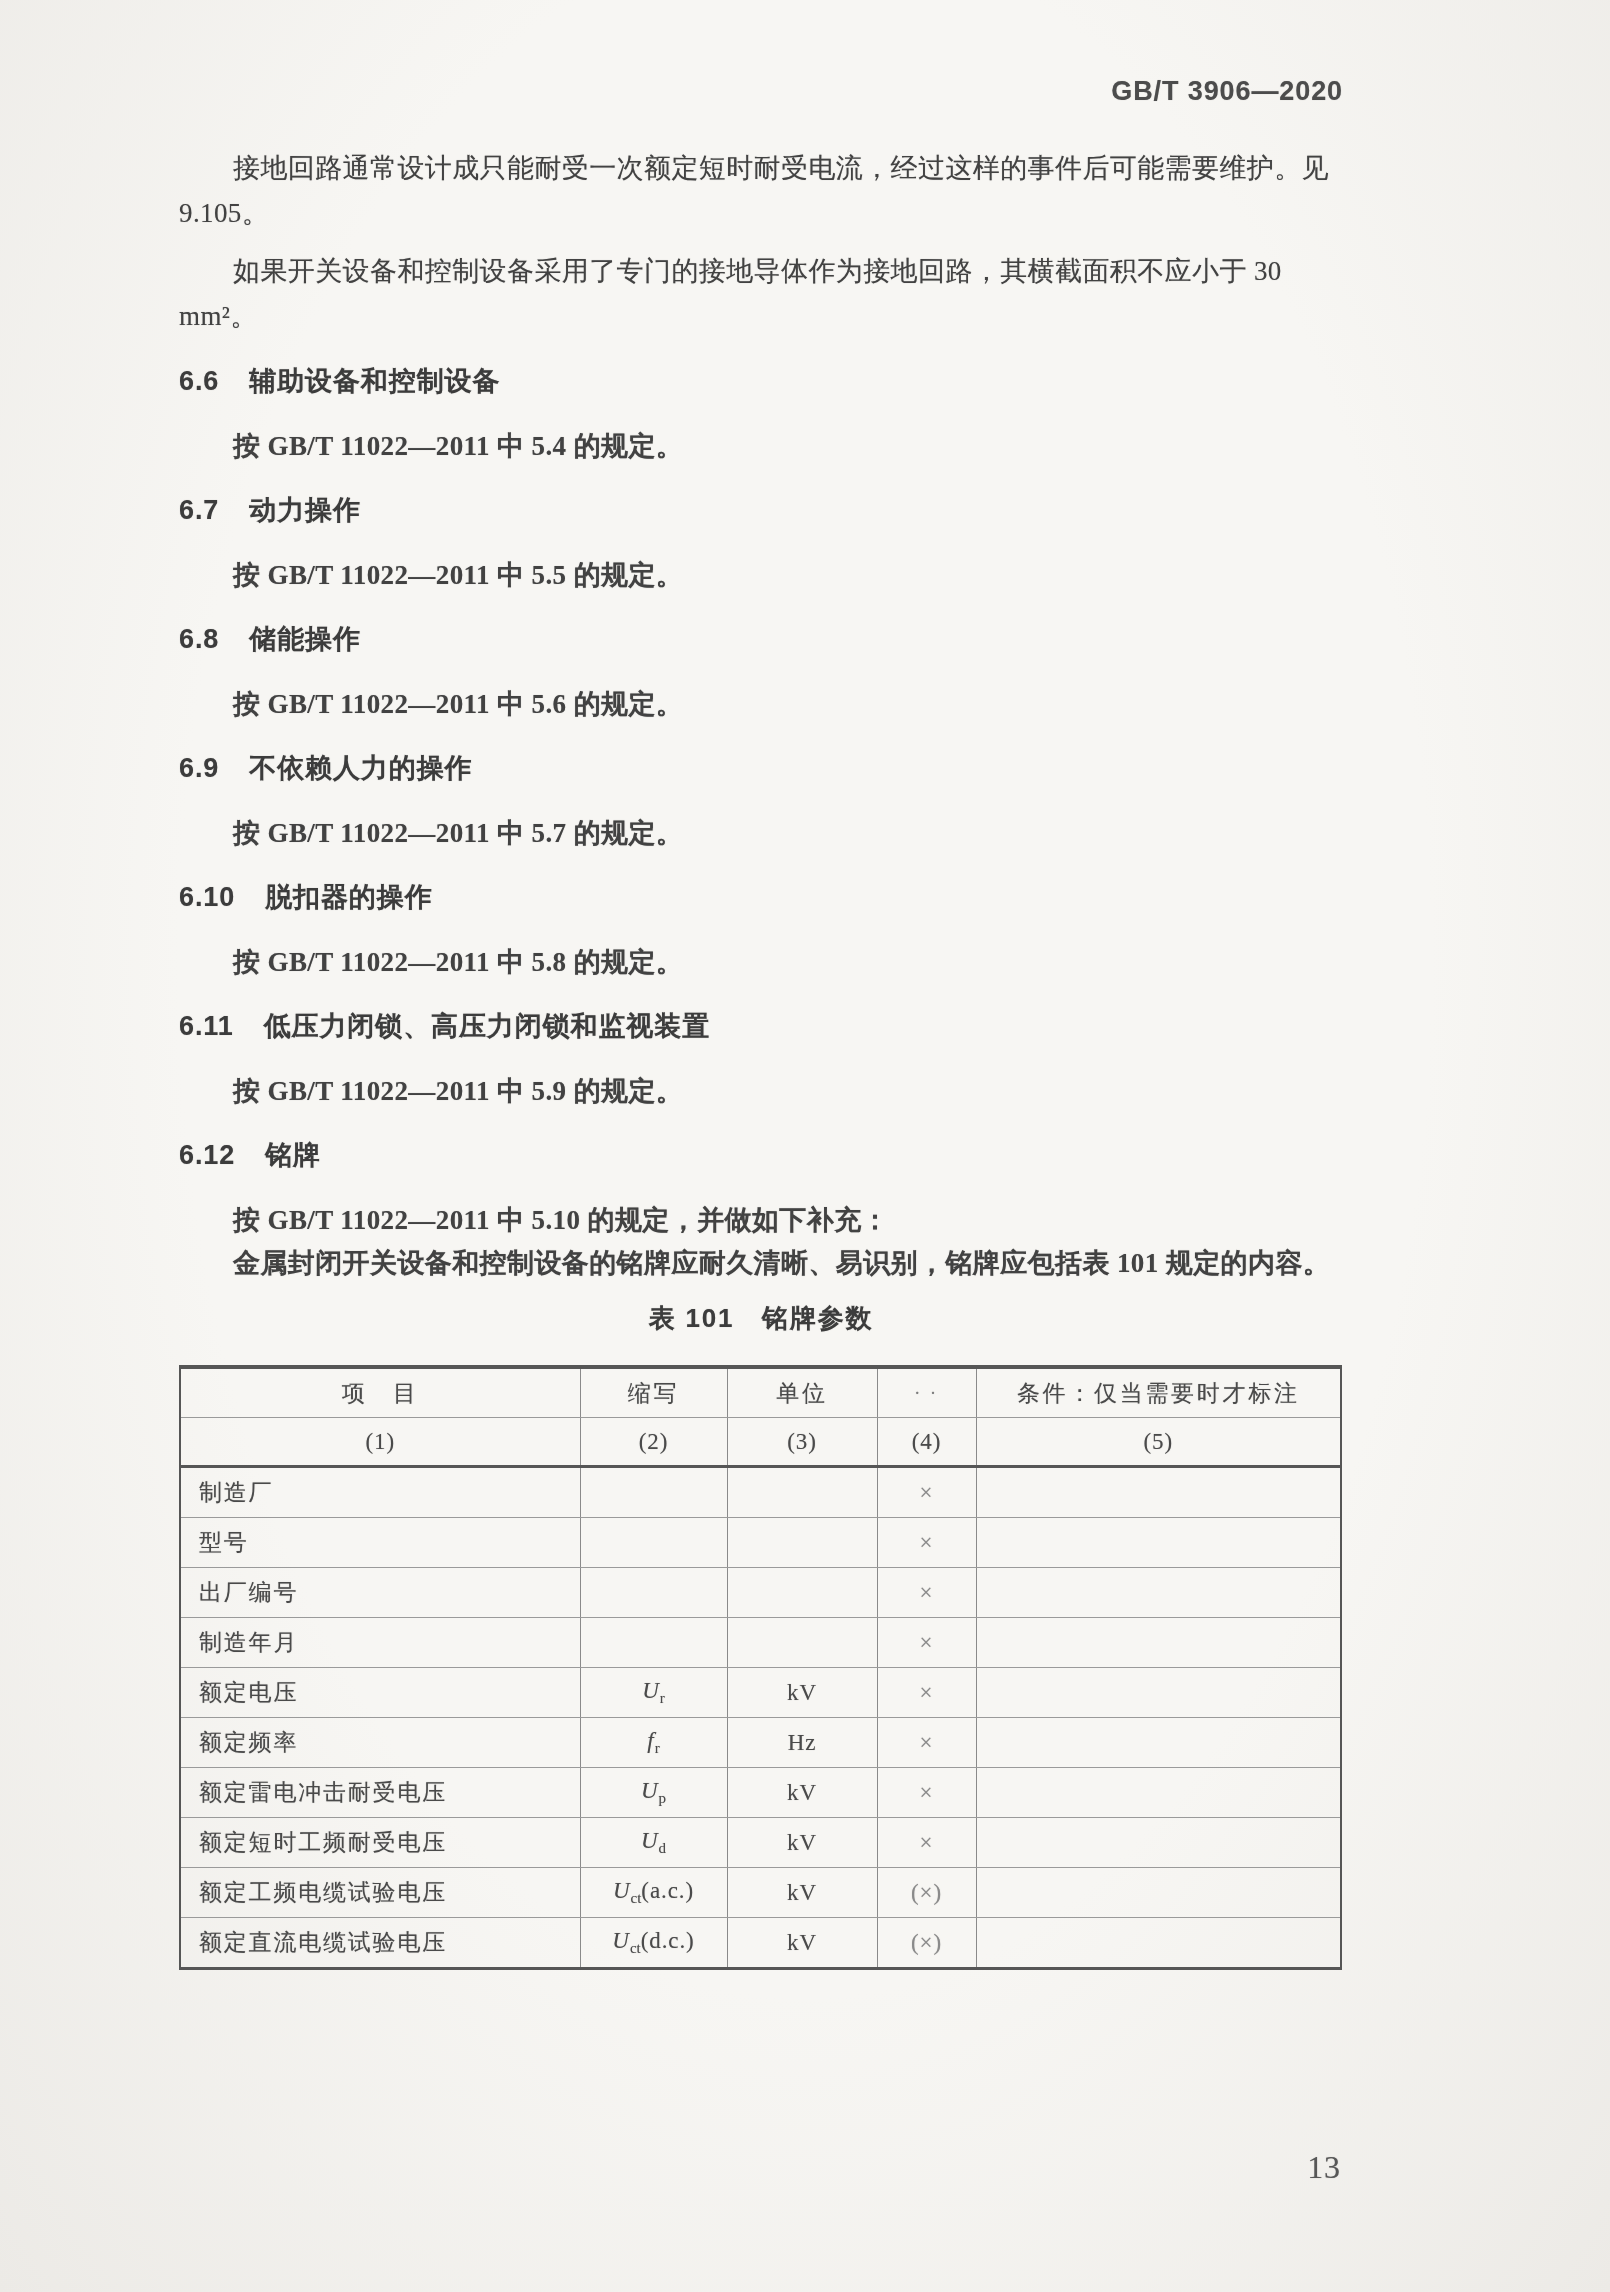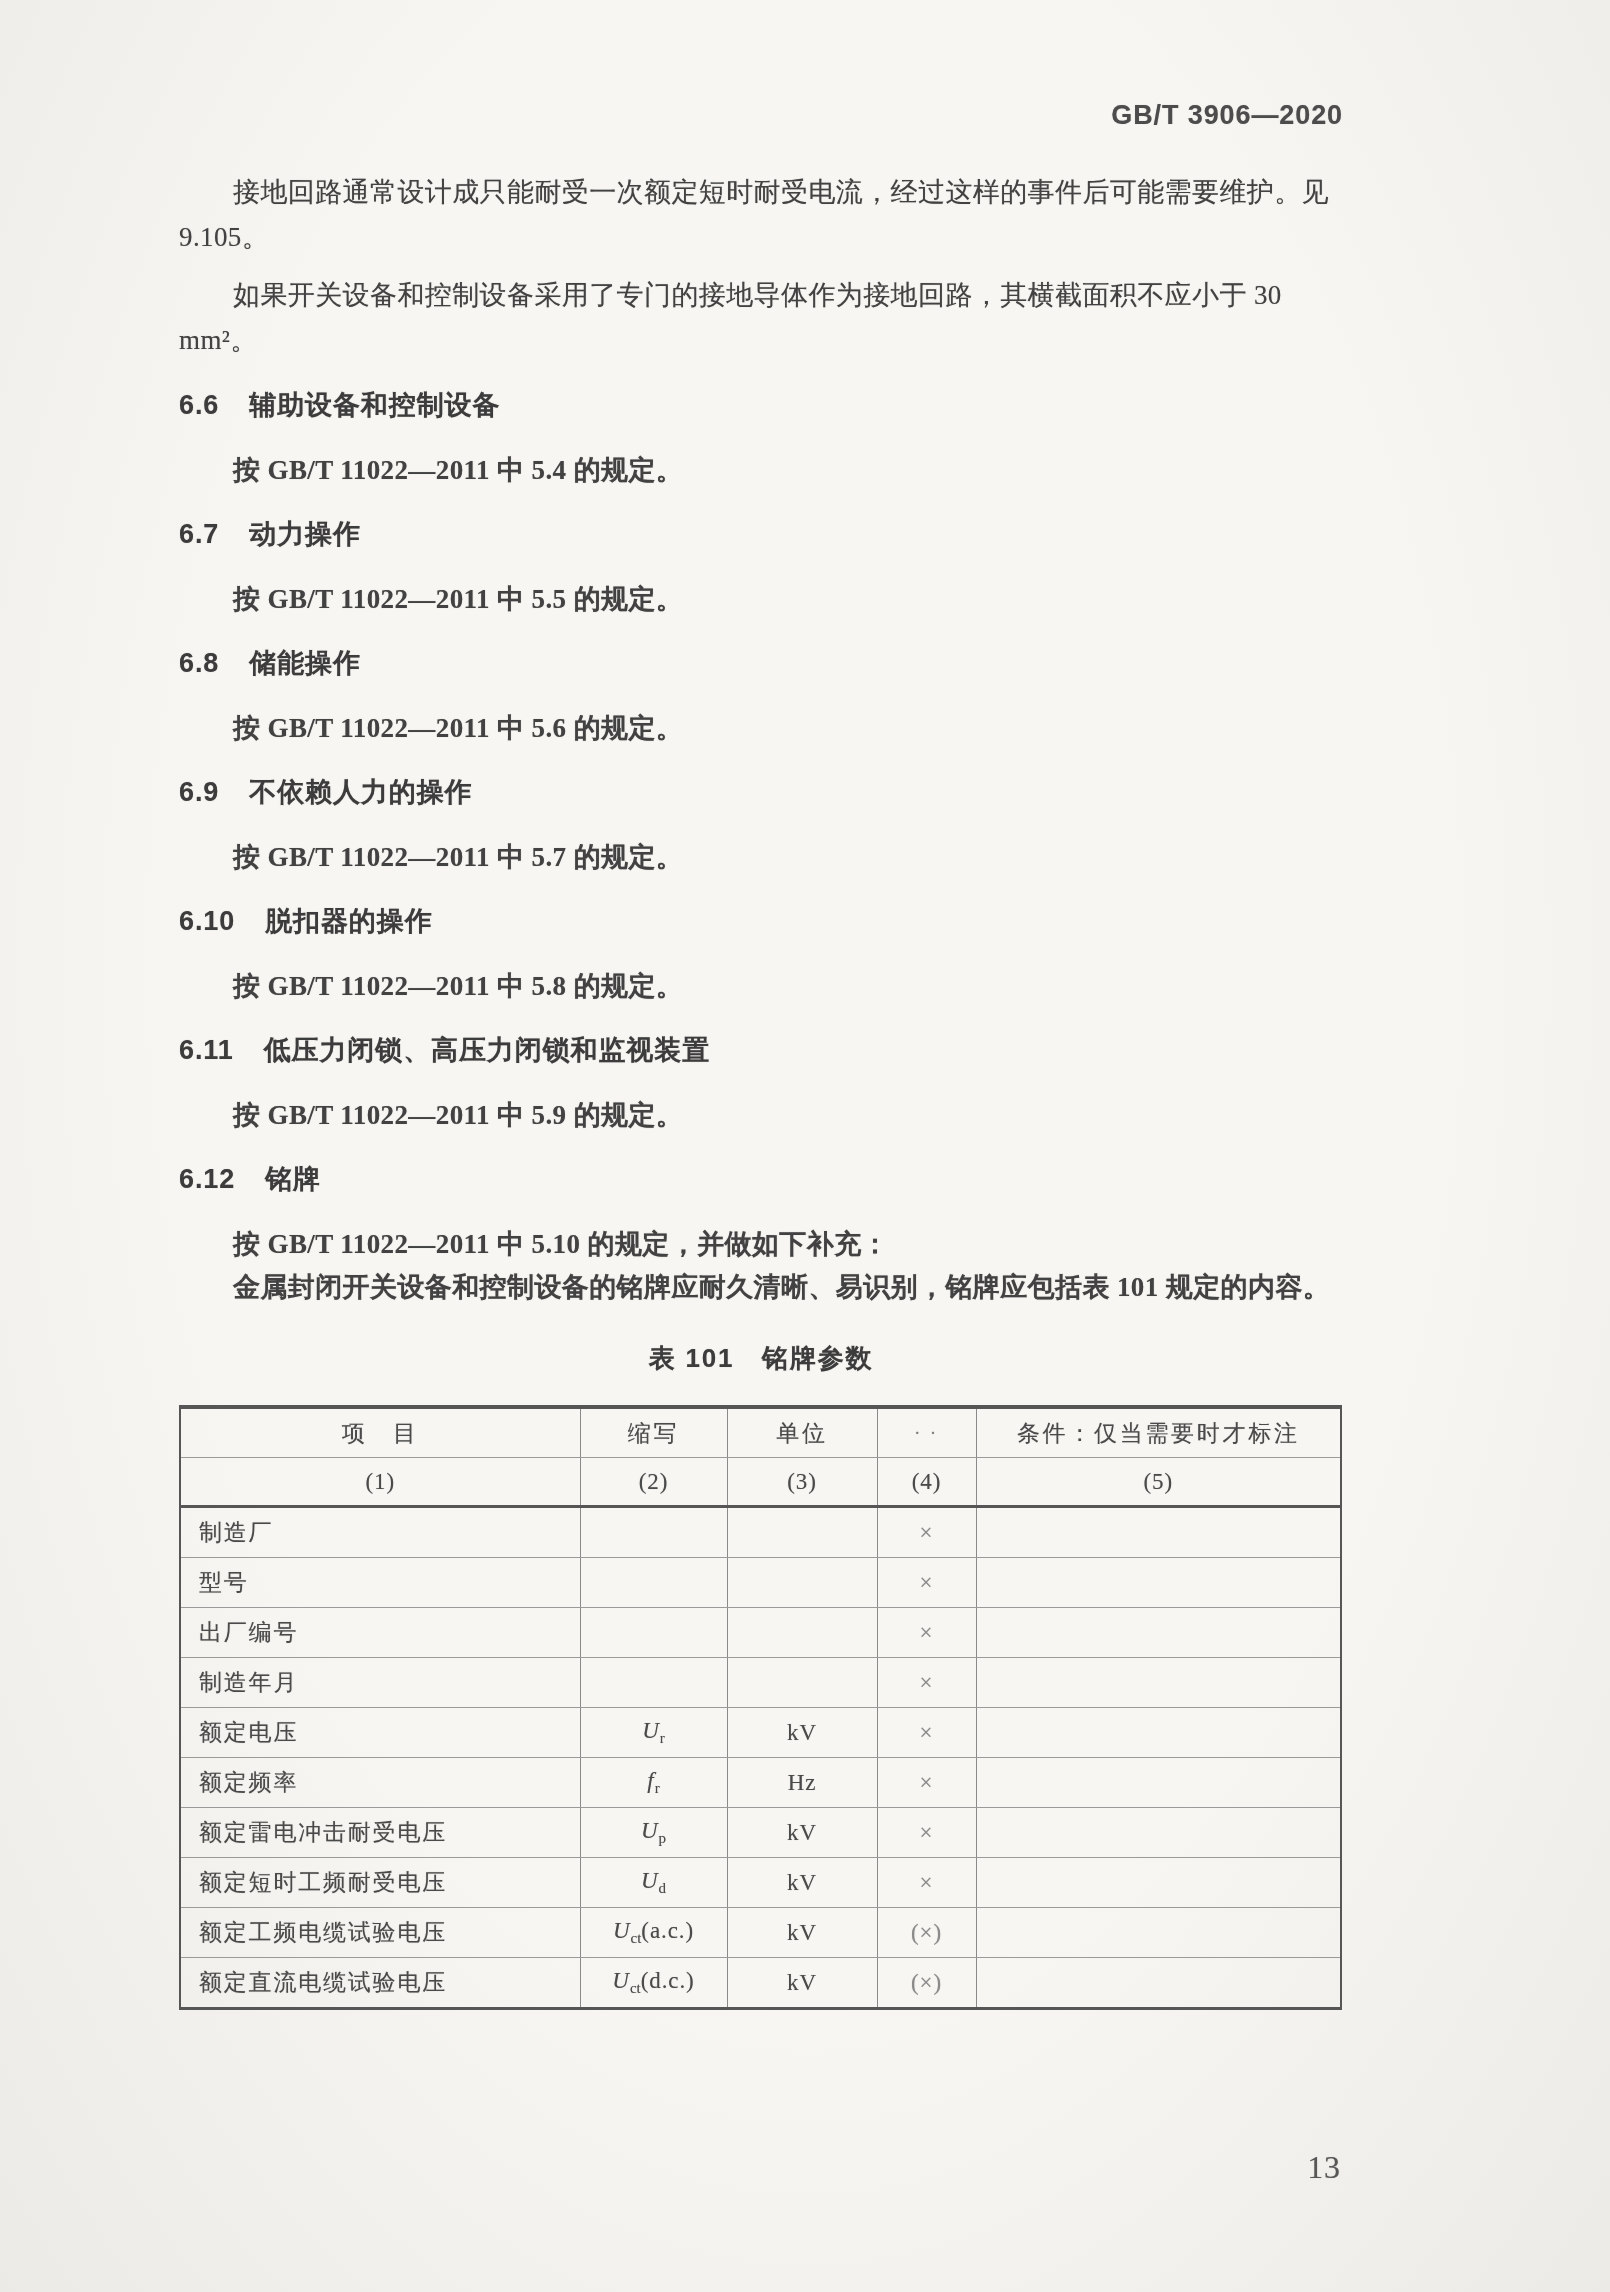--- a/index.html
+++ b/index.html
@@ -11,40 +11,40 @@
   }
   .page{
     position:absolute;inset:0;
     background:radial-gradient(ellipse at 50% 42%, #f7f6f3 55%, #eceae6 100%);
   }
   .page *{text-shadow:0 0 0.9px rgba(80,80,80,.45);}
   .content{
     position:absolute;left:179px;top:0;width:1164px;
   }
   .doc-header{
-    padding-top:100px;text-align:right;
+    padding-top:76px;text-align:right;
     font-family:"Liberation Sans","DejaVu Sans",sans-serif;
     font-weight:bold;font-size:27px;letter-spacing:0.9px;color:#4c4c4c;
   }
   .para{
     margin:0;font-size:27px;line-height:45px;text-indent:2em;
     color:#424242;letter-spacing:0.4px;
   }
   .p1{margin-top:39px;}
   .p2{margin-top:13px;}
   .sec{margin:0;}
   .sec-h{
     margin-top:23px;margin-bottom:25px;line-height:38px;
     font-family:"Liberation Sans","DejaVu Sans",sans-serif;
     font-weight:bold;font-size:27px;color:#3c3c3c;letter-spacing:0.9px;
   }
   .sec-num{margin-right:30px;}
   .sec .para{line-height:43px;font-weight:bold;}
   .table-title{
-    margin-top:32px;text-align:center;
+    margin-top:16px;text-align:center;
     font-family:"Liberation Sans","DejaVu Sans",sans-serif;
     font-weight:bold;font-size:26px;color:#3c3c3c;letter-spacing:1.8px;
   }
   table.np{
     margin-top:29px;width:1162px;table-layout:fixed;border-collapse:collapse;
     border:2.7px solid #565656;border-top-width:4.5px;border-bottom-width:3.6px;
   }
   table.np th,table.np td{
     font-size:23px;color:#4a4a4a;font-weight:normal;
     border-left:1.8px solid #8a8a8a;border-right:1.8px solid #8a8a8a;

